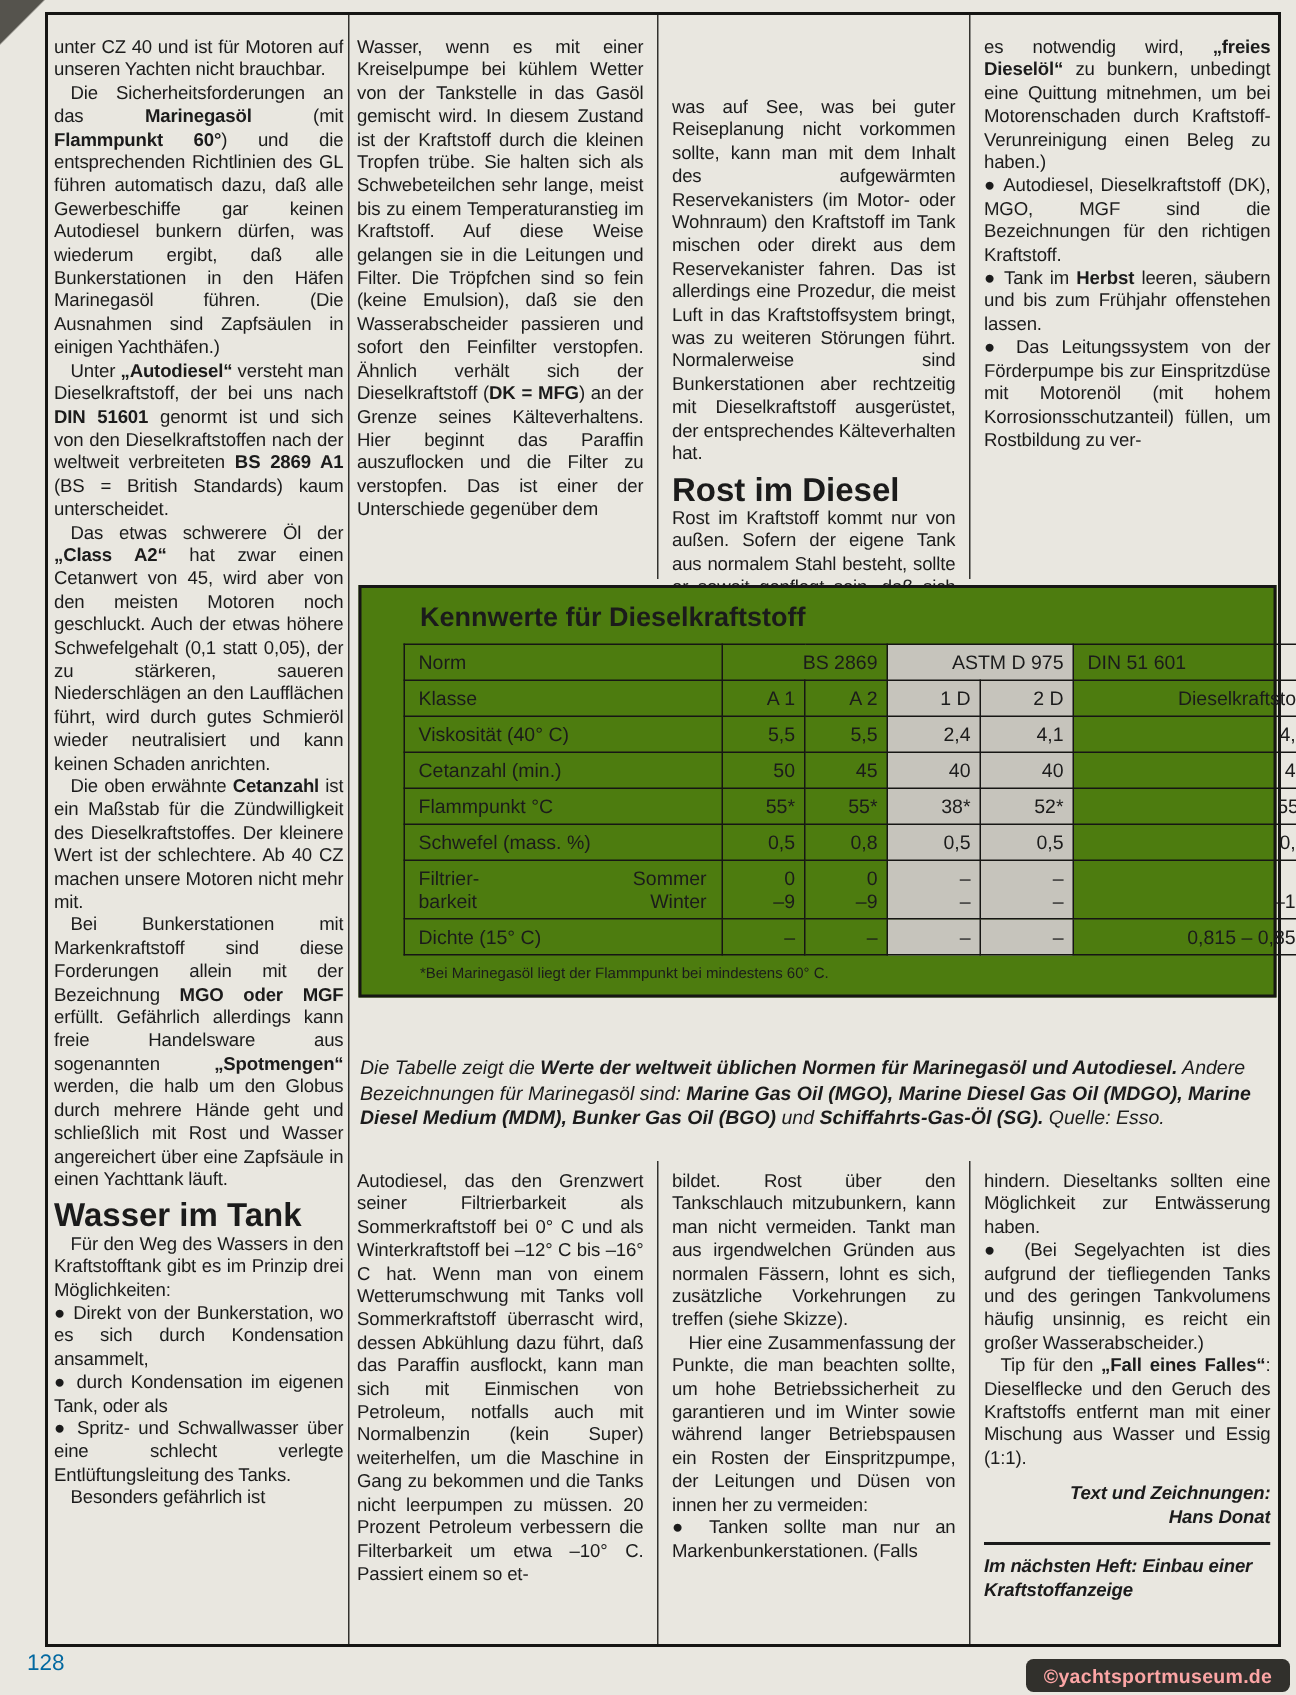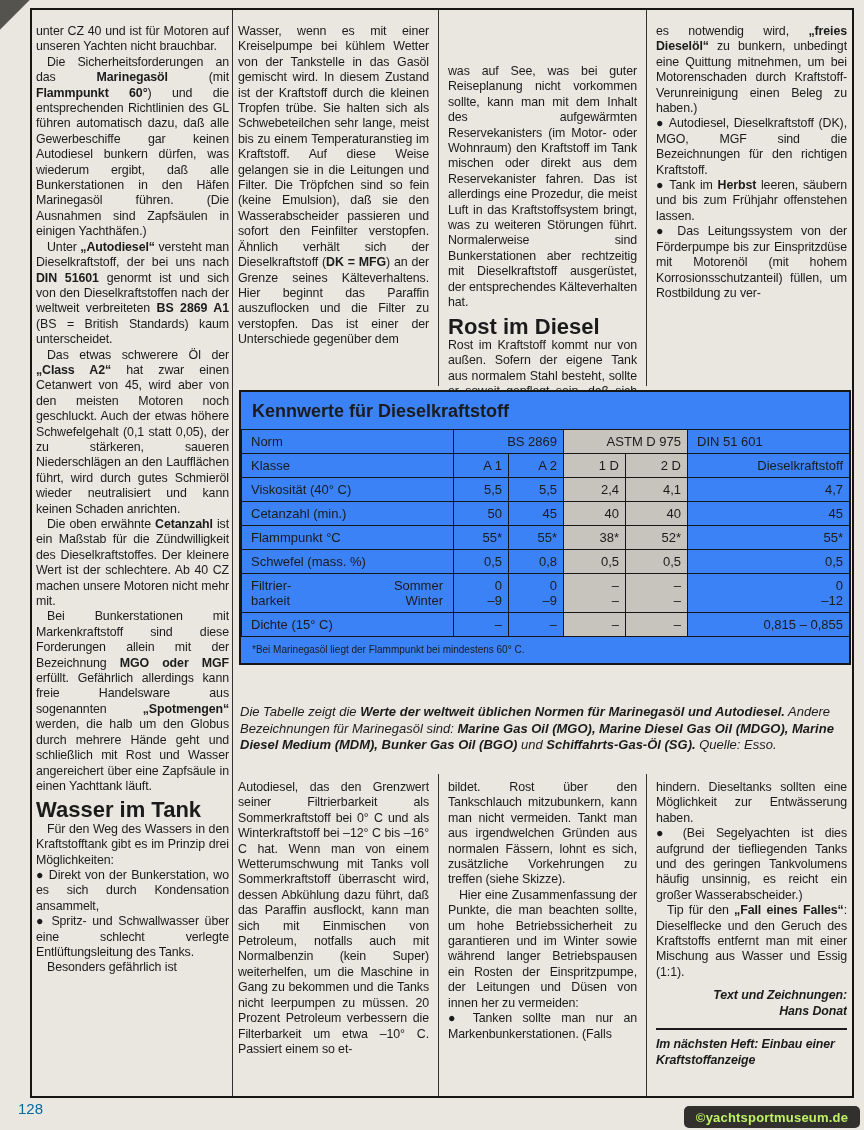--- a/index.html
+++ b/index.html
@@ -50,42 +50,42 @@
   .col-heading{
     font-size:22px; font-weight:bold; letter-spacing:0;
     text-align:left; margin:8px 0 4px 0;
   }
   .credit{ font-style:italic; font-weight:bold; text-align:right; margin-top:8px; white-space:pre-line; }
   .divider{ border-top:2px solid #1b1b1b; margin:9px 0 7px 0; }
   .next-issue{ font-style:italic; font-weight:bold; text-align:left; }
 
   .table-box{
     position:absolute; left:207px; top:380px; width:612px;
-    background:#3b82f6; border:2px solid #161614;
+    background:#4d7c0f; border:2px solid #161614;padding-left:28px;
   }
   .table-title{ font-size:18px; font-weight:bold; padding:9px 11px 7px 11px; }
   table{ width:100%; border-collapse:collapse; font-size:13px; table-layout:fixed; }
   td{ border:1px solid #161614; padding:4px 6px; vertical-align:middle; }
   td.label{ text-align:left; padding-left:9px; white-space:pre-line; }
   td.val{ text-align:right; white-space:pre-line; }
   td.shade{ background:#c6c4bc; }
   td.split{ display:table-cell; }
   td.split .lab-left { float:left;  white-space:pre-line; text-align:left; }
   td.split .lab-right{ float:right; white-space:pre-line; text-align:right; padding-right:4px; }
   .table-footnote{ font-size:10px; padding:7px 11px 8px 11px; }
 
   .caption{
     position:absolute; left:208px; top:694px; width:606px;
     font-size:13px; line-height:16.5px; font-style:italic; text-align:left;
   }
 
   .page-number{ position:absolute; left:18px; top:1100px; font-size:15px; color:#0369a1; }
   .watermark{
     position:absolute; left:684px; top:1106px; width:176px; height:22px;
-    background:#31302c; color:#bef264; border-radius:5px;
+    background:#31302c; color:#fca5a5; border-radius:5px;
     display:flex; align-items:center; justify-content:center;
     font-size:13px; font-weight:bold; letter-spacing:0.2px;
   }
 </style>
 </head>
 <body>
 
 <div class="corner-artifact"></div>
 
 <div class="frame">
@@ -98,20 +98,21 @@
   <div class="col col1">
       <p class="body-p ni">unter CZ 40 und ist für Motoren auf unseren Yachten nicht brauchbar.</p>
       <p class="body-p"><span>Die Sicherheitsforderungen an das </span><span class="b">Marinegasöl</span><span> (mit </span><span class="b">Flammpunkt 60°</span><span>) und die entsprechenden Richtlinien des GL führen automatisch dazu, daß alle Gewerbeschiffe gar keinen Autodiesel bunkern dürfen, was wiederum ergibt, daß alle Bunkerstationen in den Häfen Marinegasöl führen. (Die Ausnahmen sind Zapfsäulen in einigen Yachthäfen.)</span></p>
       <p class="body-p"><span>Unter </span><span class="b">„Autodiesel“</span><span> versteht man Dieselkraftstoff, der bei uns nach </span><span class="b">DIN 51601</span><span> genormt ist und sich von den Dieselkraftstoffen nach der weltweit verbreiteten </span><span class="b">BS 2869 A1</span><span> (BS = British Standards) kaum unterscheidet.</span></p>
       <p class="body-p"><span>Das etwas schwerere Öl der </span><span class="b">„Class A2“</span><span> hat zwar einen Cetanwert von 45, wird aber von den meisten Motoren noch geschluckt. Auch der etwas höhere Schwefelgehalt (0,1 statt 0,05), der zu stärkeren, saueren Niederschlägen an den Laufflächen führt, wird durch gutes Schmieröl wieder neutralisiert und kann keinen Schaden anrichten.</span></p>
       <p class="body-p"><span>Die oben erwähnte </span><span class="b">Cetanzahl</span><span> ist ein Maßstab für die Zündwilligkeit des Dieselkraftstoffes. Der kleinere Wert ist der schlechtere. Ab 40 CZ machen unsere Motoren nicht mehr mit.</span></p>
       <p class="body-p"><span>Bei Bunkerstationen mit Markenkraftstoff sind diese Forderungen allein mit der Bezeichnung </span><span class="b">MGO oder MGF</span><span> erfüllt. Gefährlich allerdings kann freie Handelsware aus sogenannten </span><span class="b">„Spotmengen“</span><span> werden, die halb um den Globus durch mehrere Hände geht und schließlich mit Rost und Wasser angereichert über eine Zapfsäule in einen Yachttank läuft.</span></p>
       <h3 class="col-heading">Wasser im Tank</h3>
       <p class="body-p">Für den Weg des Wassers in den Kraftstofftank gibt es im Prinzip drei Möglichkeiten:</p>
       <p class="bullet-item">● Direkt von der Bunkerstation, wo es sich durch Kondensation ansammelt,</p>
+      <p class="bullet-item">● durch Kondensation im eigenen Tank, oder als</p>
       <p class="bullet-item">● Spritz- und Schwallwasser über eine schlecht verlegte Entlüftungsleitung des Tanks.</p>
       <p class="body-p">Besonders gefährlich ist</p>
     </div>
   <div class="col col2t">
       <p class="body-p ni"><span>Wasser, wenn es mit einer Kreiselpumpe bei kühlem Wetter von der Tankstelle in das Gasöl gemischt wird. In diesem Zustand ist der Kraftstoff durch die kleinen Tropfen trübe. Sie halten sich als Schwebeteilchen sehr lange, meist bis zu einem Temperaturanstieg im Kraftstoff. Auf diese Weise gelangen sie in die Leitungen und Filter. Die Tröpfchen sind so fein (keine Emulsion), daß sie den Wasserabscheider passieren und sofort den Feinfilter verstopfen. Ähnlich verhält sich der Dieselkraftstoff (</span><span class="b">DK = MFG</span><span>) an der Grenze seines Kälteverhaltens. Hier beginnt das Paraffin auszuflocken und die Filter zu verstopfen. Das ist einer der Unterschiede gegenüber dem</span></p>
     </div>
   <div class="col col3t">
       <p class="body-p ni">was auf See, was bei guter Reiseplanung nicht vorkommen sollte, kann man mit dem Inhalt des aufgewärmten Reservekanisters (im Motor- oder Wohnraum) den Kraftstoff im Tank mischen oder direkt aus dem Reservekanister fahren. Das ist allerdings eine Prozedur, die meist Luft in das Kraftstoffsystem bringt, was zu weiteren Störungen führt. Normalerweise sind Bunkerstationen aber rechtzeitig mit Dieselkraftstoff ausgerüstet, der entsprechendes Kälteverhalten hat.</p>
       <h3 class="col-heading">Rost im Diesel</h3>
       <p class="body-p ni">Rost im Kraftstoff kommt nur von außen. Sofern der eigene Tank aus normalem Stahl besteht, sollte er soweit gepflegt sein, daß sich kein Rost</p>

